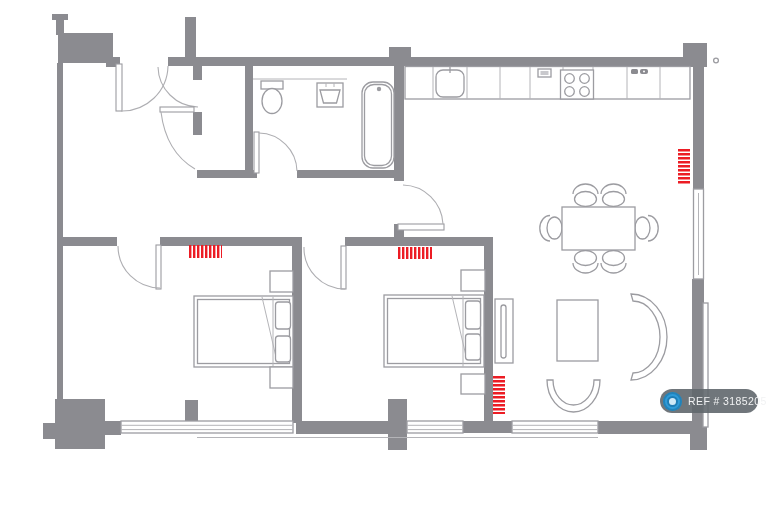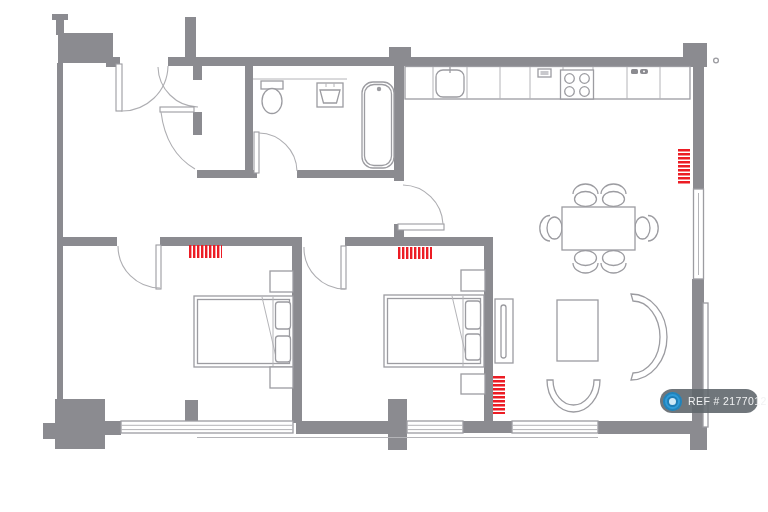--- a/index.html
+++ b/index.html
@@ -246,15 +246,15 @@
     <line class="rad" x1="499" y1="376" x2="499" y2="414" stroke-width="12" stroke-dasharray="2.4 1.6"></line>
   </g>
 
   <circle class="fxn" cx="716" cy="60.5" r="2.4"></circle>
 </svg>
 
   <div class="ref-badge">
     <span class="cam">
         <i></i>
       </span>
-    <span class="ref-text">REF # 2177012</span>
+    <span class="ref-text">REF # 3185205</span>
   </div>
 </div>
 
 </body></html>

